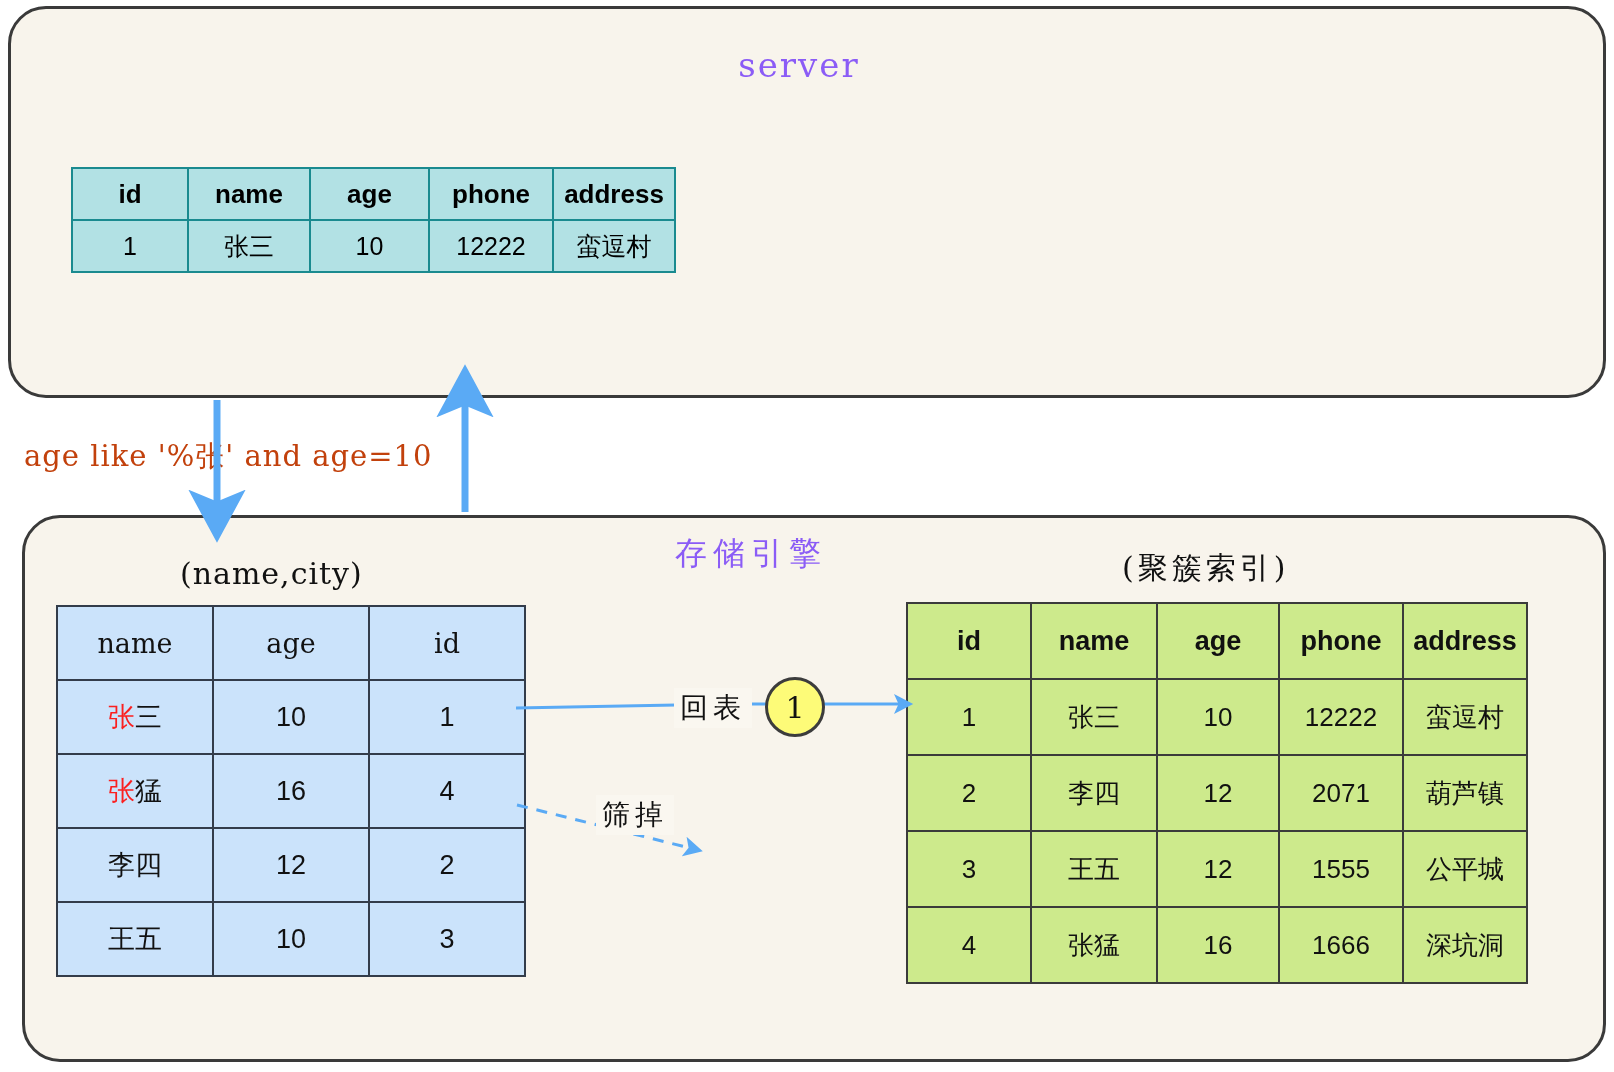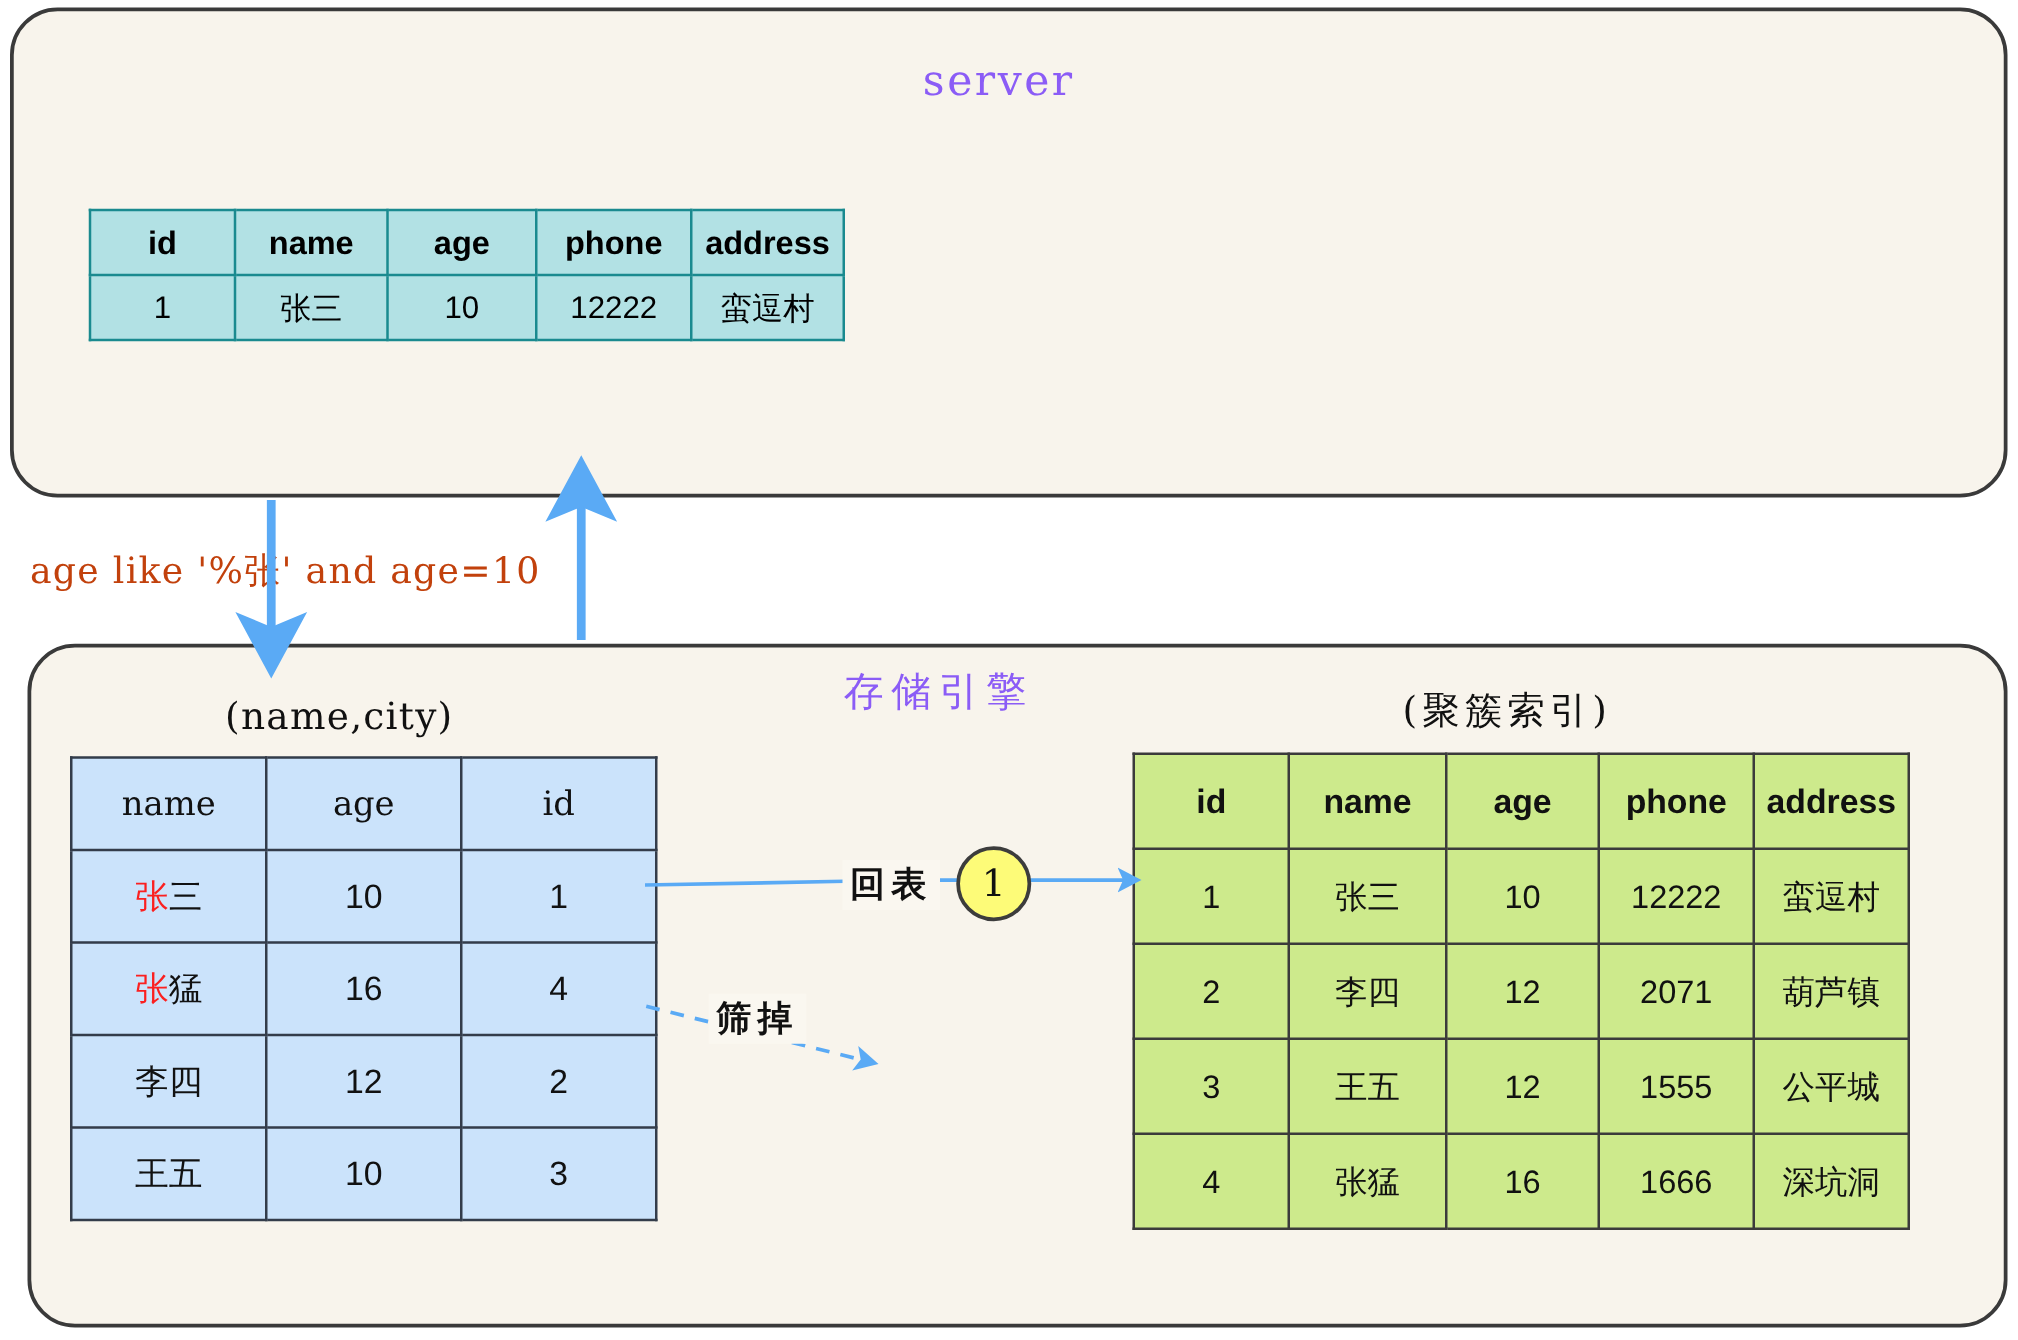--- a/index.html
+++ b/index.html
@@ -50,23 +50,23 @@
 
   
   .svg-layer{position:absolute;left:0;top:0;width:1614px;height:1072px;
              pointer-events:none;}
 
   .sql-text{position:absolute;left:24px;top:437px;font-family:"DejaVu Serif", serif;
             font-size:29px;color:#c2410c;white-space:nowrap;letter-spacing:1px;}
 
   .edge-label{position:absolute;background:#faf7f0;padding:1px 6px;
               font-family:"DejaVu Serif", serif;font-size:28px;color:#111;
-              letter-spacing:5px;white-space:nowrap;font-weight:bold;}
+              letter-spacing:5px;white-space:nowrap;}
   #label-huibiao{left:674px;top:688px;}
-  #label-shaidiao{left:567px;top:795px;}
+  #label-shaidiao{left:596px;top:795px;}
 
   .circle-badge{position:absolute;left:765px;top:677px;width:54px;height:54px;
                 border-radius:50%;background:#fdfb78;border:3px solid #3c3c3c;
                 display:flex;align-items:center;justify-content:center;
                 font-family:"DejaVu Serif", serif;font-size:30px;color:#111;}
 </style>
 </head>
 <body>
 
 <div class="panel" id="server-panel"></div>

